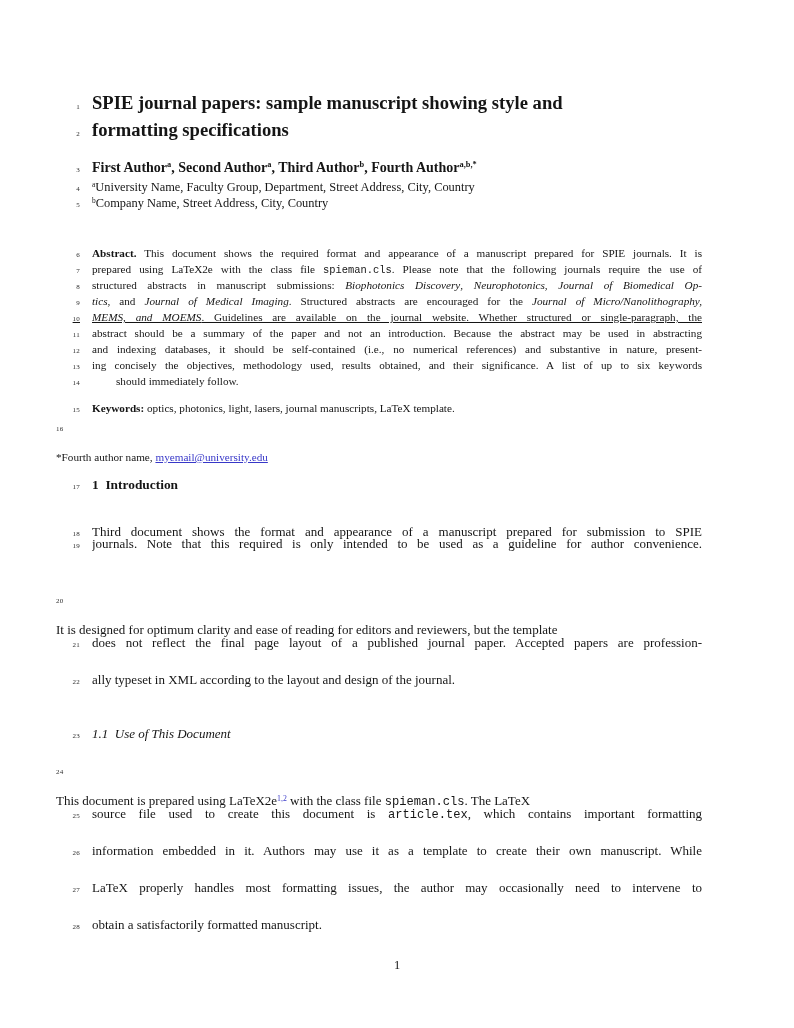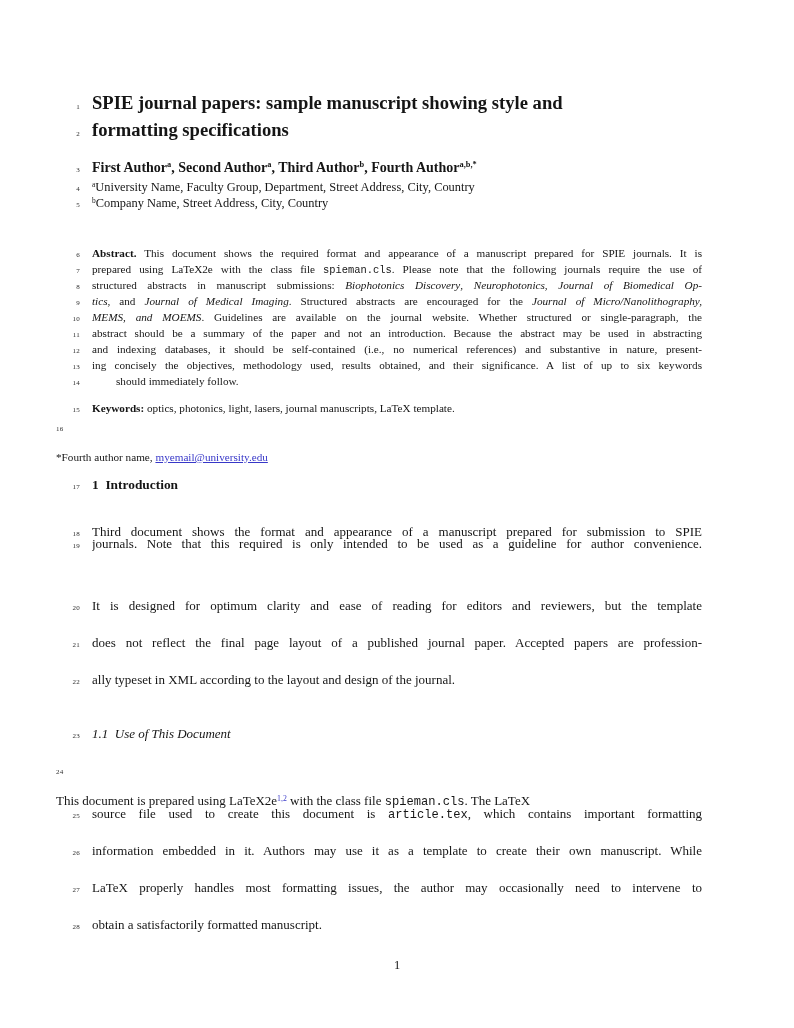--- a/index.html
+++ b/index.html
@@ -96,21 +96,21 @@
         <span class="lc"><span>prepared using LaTeX2e with the class file </span><span class="m">spieman.cls</span><span>. Please note that the following journals require the use of</span></span>
       </div>
       <div class="line abstract just" style="top: 277px;">
         <span class="ln">8</span>
         <span class="lc"><span>structured abstracts in manuscript submissions: </span><span class="i">Biophotonics Discovery</span><span>, </span><span class="i">Neurophotonics</span><span>, </span><span class="i">Journal of Biomedical Op-</span></span>
       </div>
       <div class="line abstract just" style="top: 293px;">
         <span class="ln">9</span>
         <span class="lc"><span class="i">tics</span><span>, and </span><span class="i">Journal of Medical Imaging</span><span>. Structured abstracts are encouraged for the </span><span class="i">Journal of Micro/Nanolithography,</span></span>
       </div>
-      <div class="line abstract just" style="top: 309px;">
+      <div class="line abstract just" style="top: 309px; text-decoration: underline;">
         <span class="ln">10</span>
         <span class="lc"><span class="i">MEMS, and MOEMS</span><span>. Guidelines are available on the journal website. Whether structured or single-paragraph, the</span></span>
       </div>
       <div class="line abstract just" style="top: 325px;">
         <span class="ln">11</span>
         <span class="lc"><span>abstract should be a summary of the paper and not an introduction. Because the abstract may be used in abstracting</span></span>
       </div>
       <div class="line abstract just" style="top: 341px;">
         <span class="ln">12</span>
         <span class="lc"><span>and indexing databases, it should be self-contained (i.e., no numerical references) and substantive in nature, present-</span></span>
@@ -136,21 +136,21 @@
         <span class="lc"><span>1  Introduction</span></span>
       </div>
       <div class="line body just" style="top: 523px;">
         <span class="ln">18</span>
         <span class="lc"><span>Third document shows the format and appearance of a manuscript prepared for submission to SPIE</span></span>
       </div>
       <div class="line body just" style="top: 535px;">
         <span class="ln">19</span>
         <span class="lc"><span>journals. Note that this required is only intended to be used as a guideline for author convenience.</span></span>
       </div>
-      <div class="line body just" style="top: 597px;">
+      <div class="line body just" style="top: 597px; flex-direction: column;">
         <span class="ln">20</span>
         <span class="lc"><span>It is designed for optimum clarity and ease of reading for editors and reviewers, but the template</span></span>
       </div>
       <div class="line body just" style="top: 634px;">
         <span class="ln">21</span>
         <span class="lc"><span>does not reflect the final page layout of a published journal paper. Accepted papers are profession-</span></span>
       </div>
       <div class="line body" style="top: 671px;">
         <span class="ln">22</span>
         <span class="lc"><span>ally typeset in XML according to the layout and design of the journal.</span></span>

